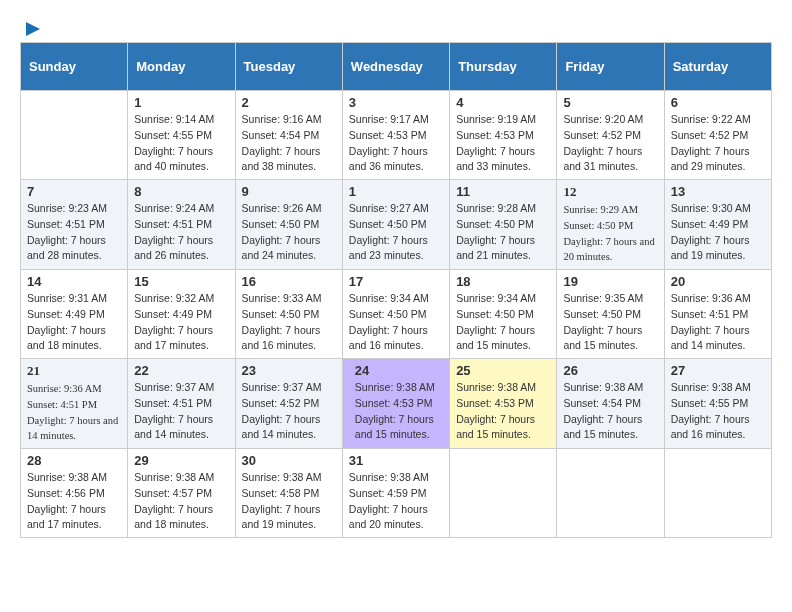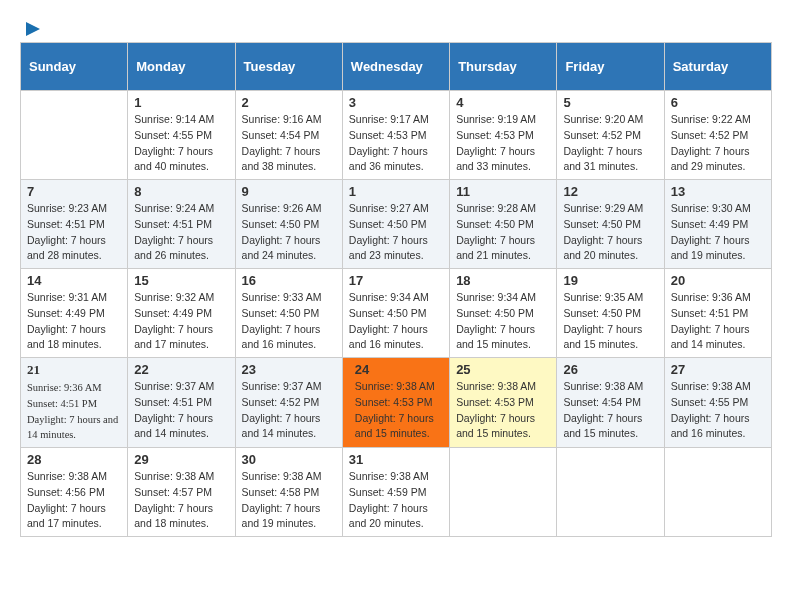--- a/index.html
+++ b/index.html
@@ -152,21 +152,21 @@
           <div class="day-info">Sunrise: 9:26 AM<br>Sunset: 4:50 PM<br>Daylight: 7 hours and 24 minutes.</div>
         </td>
         <td style="background: rgb(240, 244, 248);">
           <span class="day-num">1</span>
           <div class="day-info">Sunrise: 9:27 AM<br>Sunset: 4:50 PM<br>Daylight: 7 hours and 23 minutes.</div>
         </td>
         <td style="background: rgb(240, 244, 248);">
           <span class="day-num">11</span>
           <div class="day-info">Sunrise: 9:28 AM<br>Sunset: 4:50 PM<br>Daylight: 7 hours and 21 minutes.</div>
         </td>
-        <td style="background: rgb(240, 244, 248);">
+        <td style="background: rgb(240, 244, 248); font-family: Liberation Serif, serif;">
           <span class="day-num">12</span>
           <div class="day-info">Sunrise: 9:29 AM<br>Sunset: 4:50 PM<br>Daylight: 7 hours and 20 minutes.</div>
         </td>
         <td style="background: rgb(240, 244, 248); margin-left: 45px;">
           <span class="day-num">13</span>
           <div class="day-info">Sunrise: 9:30 AM<br>Sunset: 4:49 PM<br>Daylight: 7 hours and 19 minutes.</div>
         </td>
       </tr>
       <tr>
         <td>
@@ -204,21 +204,21 @@
           <div class="day-info">Sunrise: 9:36 AM<br>Sunset: 4:51 PM<br>Daylight: 7 hours and 14 minutes.</div>
         </td>
         <td style="background: rgb(240, 244, 248);">
           <span class="day-num">22</span>
           <div class="day-info">Sunrise: 9:37 AM<br>Sunset: 4:51 PM<br>Daylight: 7 hours and 14 minutes.</div>
         </td>
         <td style="background: rgb(240, 244, 248); margin-top: 20px;">
           <span class="day-num">23</span>
           <div class="day-info">Sunrise: 9:37 AM<br>Sunset: 4:52 PM<br>Daylight: 7 hours and 14 minutes.</div>
         </td>
-        <td style="background: #f97316; padding-left: 12px;">
+        <td style="background: #c4b5fd; padding-left: 12px;">
           <span class="day-num">24</span>
           <div class="day-info">Sunrise: 9:38 AM<br>Sunset: 4:53 PM<br>Daylight: 7 hours and 15 minutes.</div>
         </td>
         <td style="background: #fef9c3;">
           <span class="day-num">25</span>
           <div class="day-info">Sunrise: 9:38 AM<br>Sunset: 4:53 PM<br>Daylight: 7 hours and 15 minutes.</div>
         </td>
         <td style="background: rgb(240, 244, 248);">
           <span class="day-num">26</span>
           <div class="day-info">Sunrise: 9:38 AM<br>Sunset: 4:54 PM<br>Daylight: 7 hours and 15 minutes.</div>

